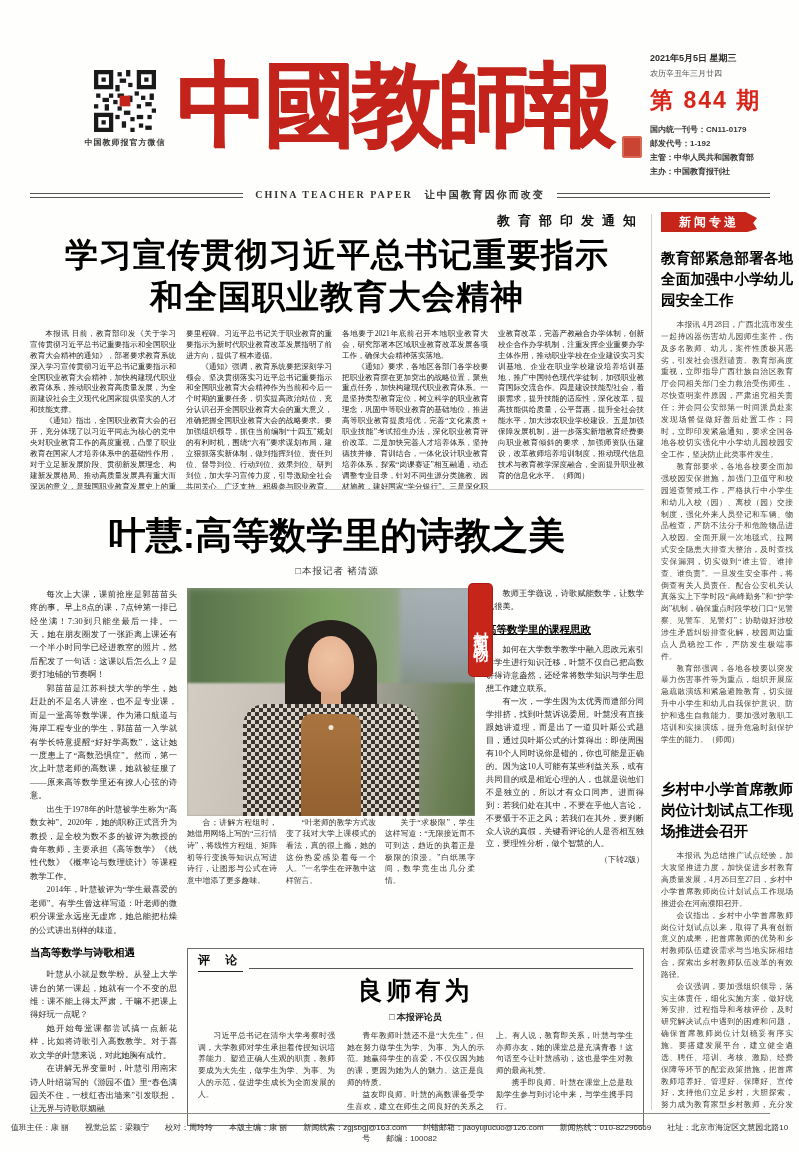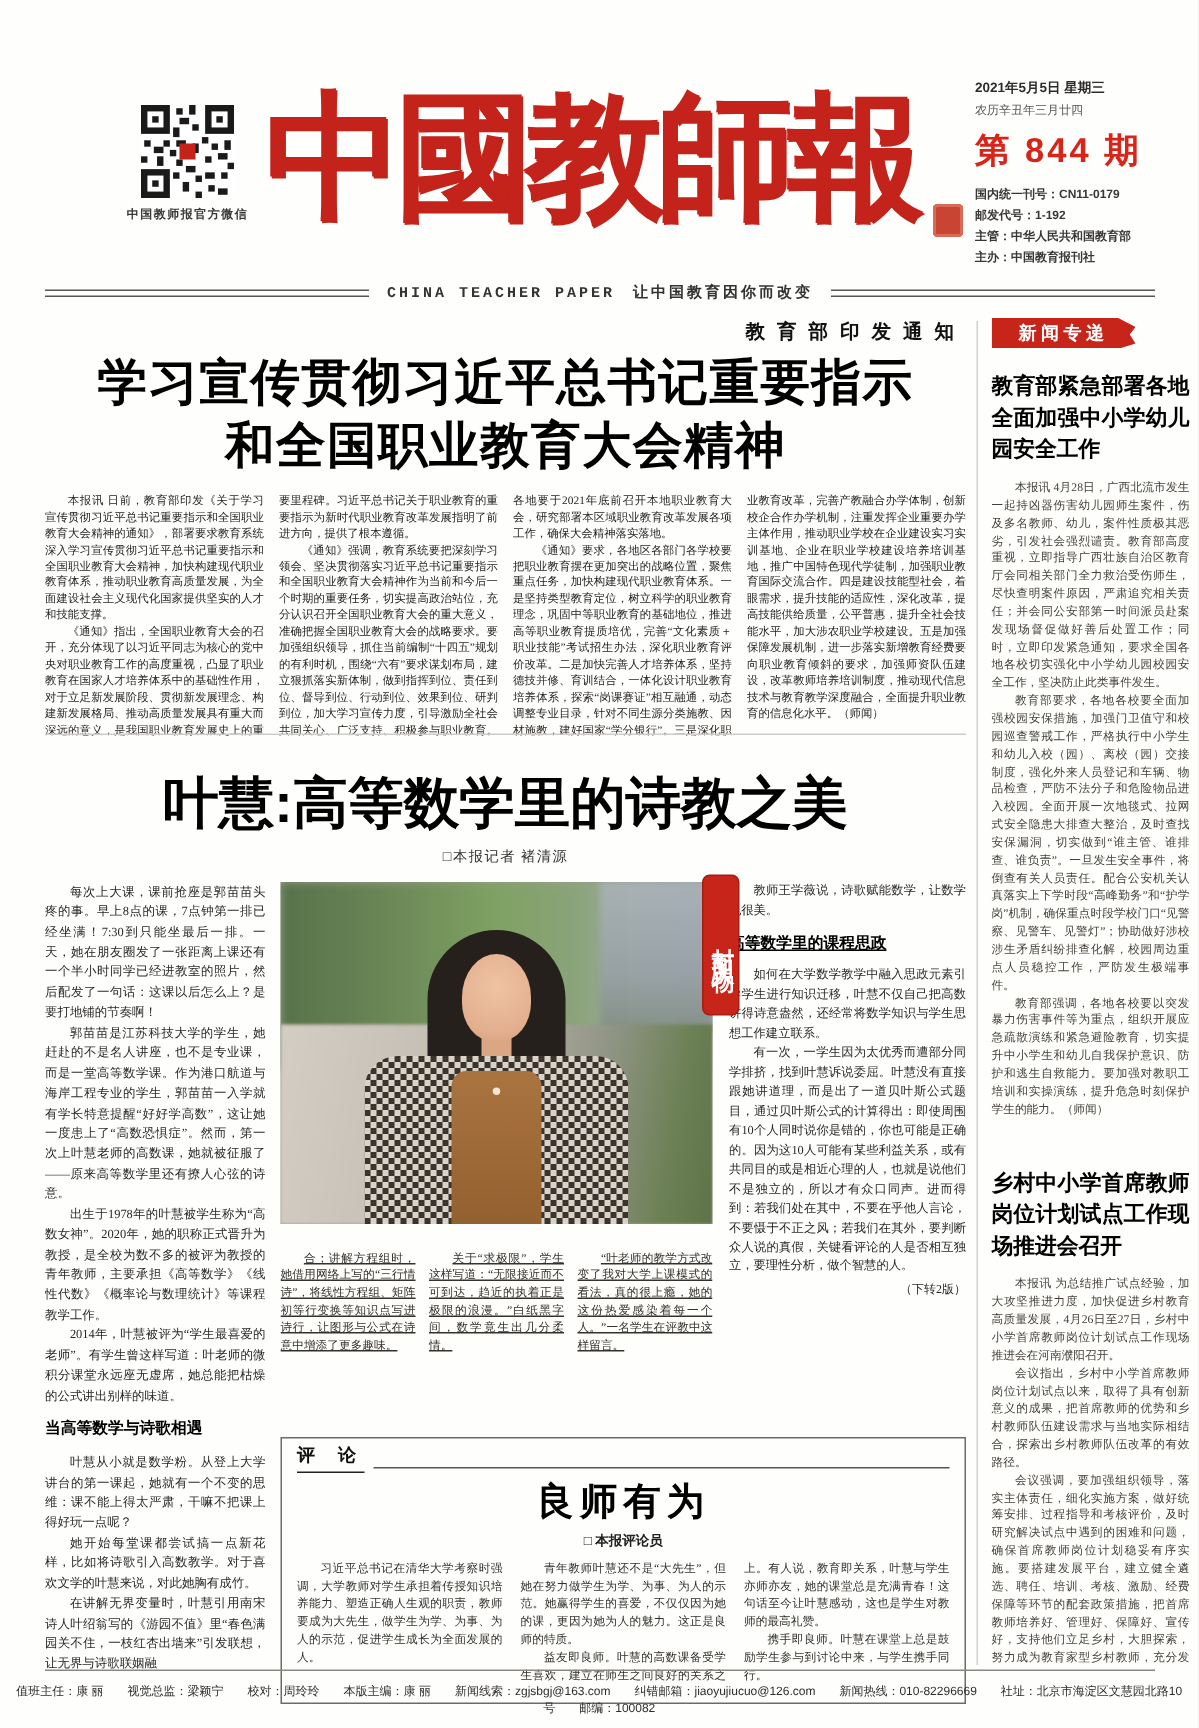--- a/index.html
+++ b/index.html
@@ -17,21 +17,21 @@
   .masthead-seal{position:absolute;right:-2px;bottom:20px;width:20px;height:22px;background:#c94433;
                  border-radius:3px;box-shadow:inset 0 0 0 2px #d96a55;}
   .issue-block{position:absolute;left:650px;top:52px;width:144px;font-family:"Liberation Sans",sans-serif;}
   .issue-date{font-size:9px;font-weight:bold;color:#2e2c2a;}
   .issue-lunar{font-size:8px;color:#555;margin-top:3px;font-family:"Liberation Serif",serif;}
   .issue-no{font-size:23px;font-weight:900;color:#d8251a;margin:6px 0 7px 0;letter-spacing:2px;}
   .issue-info{font-size:8px;line-height:1.75;color:#3a3836;font-weight:bold;}
   .tagline{position:absolute;left:30px;top:188px;width:740px;display:flex;align-items:center;}
   .tag-rule{flex:1;height:3px;border-top:1px solid #555;border-bottom:1px solid #555;}
   .tag-text{padding:0 12px;font-size:10px;font-weight:bold;letter-spacing:2px;color:#333;
-            font-family:Liberation Mono, monospace;white-space:nowrap;}
+            font-family:Liberation Serif, serif;white-space:nowrap;}
   
   .main-art{position:absolute;left:30px;top:212px;width:614px;}
   .kicker{text-align:right;font-size:13px;font-weight:900;letter-spacing:8px;color:#111;
           font-family:"Liberation Serif",serif;}
   .headline{
       text-align:center;font-size:33px;font-weight:900;line-height:1.27;color:#000;
       font-family:"Liberation Sans",sans-serif;letter-spacing:1px;margin-top:4px;}
   .main-body{margin-top:11px;height:168px;overflow:hidden;column-count:4;column-gap:10px;
              font-size:7.6px;line-height:1.44;text-align:justify;color:#262422;}
   .main-body p{margin:0;text-indent:2em;}
@@ -69,23 +69,23 @@
            background:radial-gradient(circle at 50% 38%,#efc3a4 0%,#e3af8e 70%,#d49f7e 100%);
            border-radius:50% 50% 44% 44%;z-index:2;}
   .ph-neck{position:absolute;left:50%;transform:translateX(-50%);top:68px;width:20px;height:24px;
            background:#dba684;z-index:1;}
   .ph-jacket{position:absolute;left:0;bottom:0;width:176px;height:112px;border-radius:22px 22px 0 0;
              background:repeating-conic-gradient(#3b342e 0% 25%,#d9d2c6 25% 50%);background-size:8px 8px;z-index:2;}
   .ph-shirt{position:absolute;left:50%;transform:translateX(-50%);bottom:0;width:60px;height:102px;
             background:linear-gradient(180deg,#a97440 0%,#93602f 100%);border-radius:10px 10px 0 0;z-index:3;}
   .ph-pendant{position:absolute;left:50%;transform:translateX(-50%);bottom:86px;width:5px;height:5px;
               border-radius:50%;background:#f3e7d4;z-index:4;}
-  .f-center-below{margin-top:17px;height:118px;overflow:hidden;column-count:3;column-gap:9px;
+  .f-center-below{margin-top:1px;height:118px;overflow:hidden;column-count:3;column-gap:9px;
                   font-size:7.8px;line-height:1.5;text-align:justify;color:#35312d;
-                  font-family:"Liberation Serif",serif;text-decoration:underline;}
+                  font-family:"Liberation Serif",serif;}
   .f-center-below p{margin:0;text-indent:2em;}
   .f-rightcol{flex:1;margin-left:11px;font-size:8.2px;line-height:1.58;text-align:justify;
               color:#2a2826;height:353px;overflow:hidden;}
   .f-rightcol p{margin:0;text-indent:2em;}
   .f-cont{text-align:right;text-indent:0 !important;font-size:8px;margin-top:3px !important;}
   
   .comment{margin-top:7px;border:1px solid #6e6a66;height:178px;overflow:hidden;
            padding:3px 10px 6px 10px;box-sizing:border-box;}
   .c-head{display:flex;align-items:flex-end;}
   .c-label{font-size:12px;font-weight:900;letter-spacing:6px;color:#111;border-bottom:1.5px solid #222;
@@ -234,22 +234,22 @@
                 <div class="ph-hair"></div>
                 <div class="ph-neck"></div>
                 <div class="ph-face"></div>
                 <div class="ph-jacket"></div>
                 <div class="ph-shirt"></div>
                 <div class="ph-pendant"></div>
               </div>
             </div>
             <div class="f-center-below">
               <p>合；讲解方程组时，她借用网络上写的“三行情诗”，将线性方程组、矩阵初等行变换等知识点写进诗行，让图形与公式在诗意中增添了更多趣味。</p>
+              <p>“叶老师的教学方式改变了我对大学上课模式的看法，真的很上瘾，她的这份热爱感染着每一个人。”一名学生在评教中这样留言。</p>
               <p>关于“求极限”，学生这样写道：“无限接近而不可到达，趋近的执着正是极限的浪漫。”白纸黑字间，数学竟生出几分柔情。</p>
-              <p>“叶老师的教学方式改变了我对大学上课模式的看法，真的很上瘾，她的这份热爱感染着每一个人。”一名学生在评教中这样留言。</p>
             </div>
           </div>
           <div class="f-rightcol">
             <p>教师王学薇说，诗歌赋能数学，让数学也很美。</p>
             <div class="f-subhead" style="text-decoration:underline;">高等数学里的课程思政</div>
             <p>如何在大学数学教学中融入思政元素引导学生进行知识迁移，叶慧不仅自己把高数讲得诗意盎然，还经常将数学知识与学生思想工作建立联系。</p>
             <p>有一次，一学生因为太优秀而遭部分同学排挤，找到叶慧诉说委屈。叶慧没有直接跟她讲道理，而是出了一道贝叶斯公式题目，通过贝叶斯公式的计算得出：即使周围有10个人同时说你是错的，你也可能是正确的。因为这10人可能有某些利益关系，或有共同目的或是相近心理的人，也就是说他们不是独立的，所以才有众口同声。进而得到：若我们处在其中，不要在乎他人言论，不要慑于不正之风；若我们在其外，要判断众人说的真假，关键看评论的人是否相互独立，要理性分析，做个智慧的人。</p>
             <p class="f-cont">（下转2版）</p>
           </div>
         </div>

